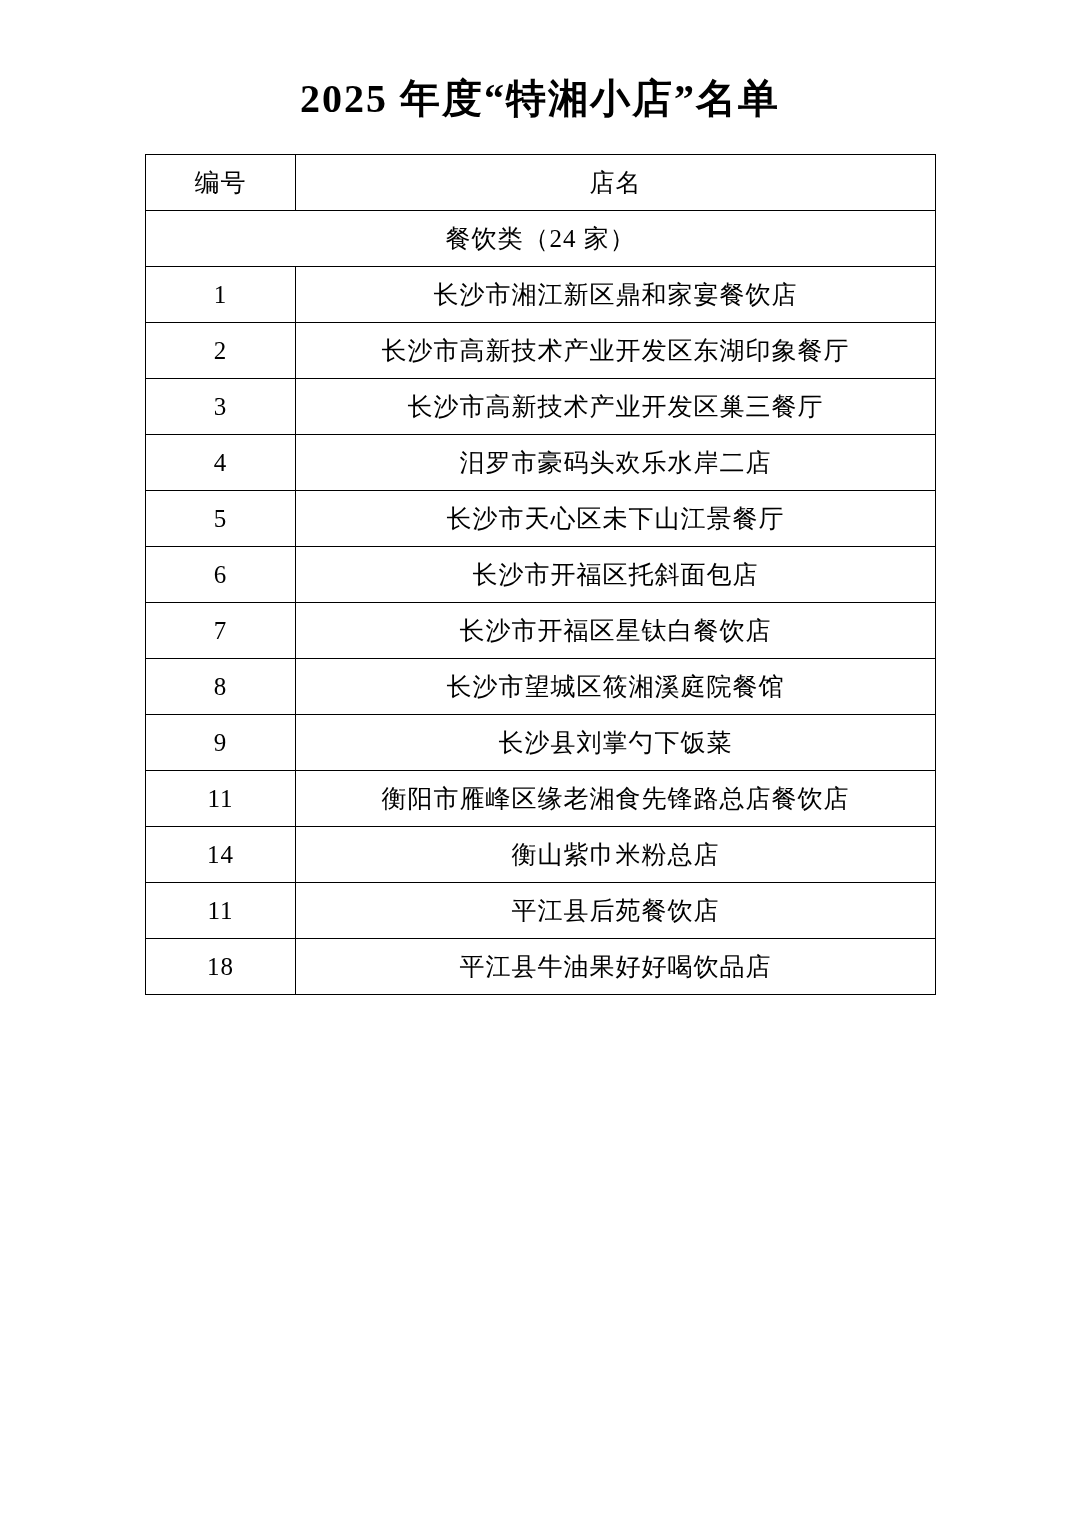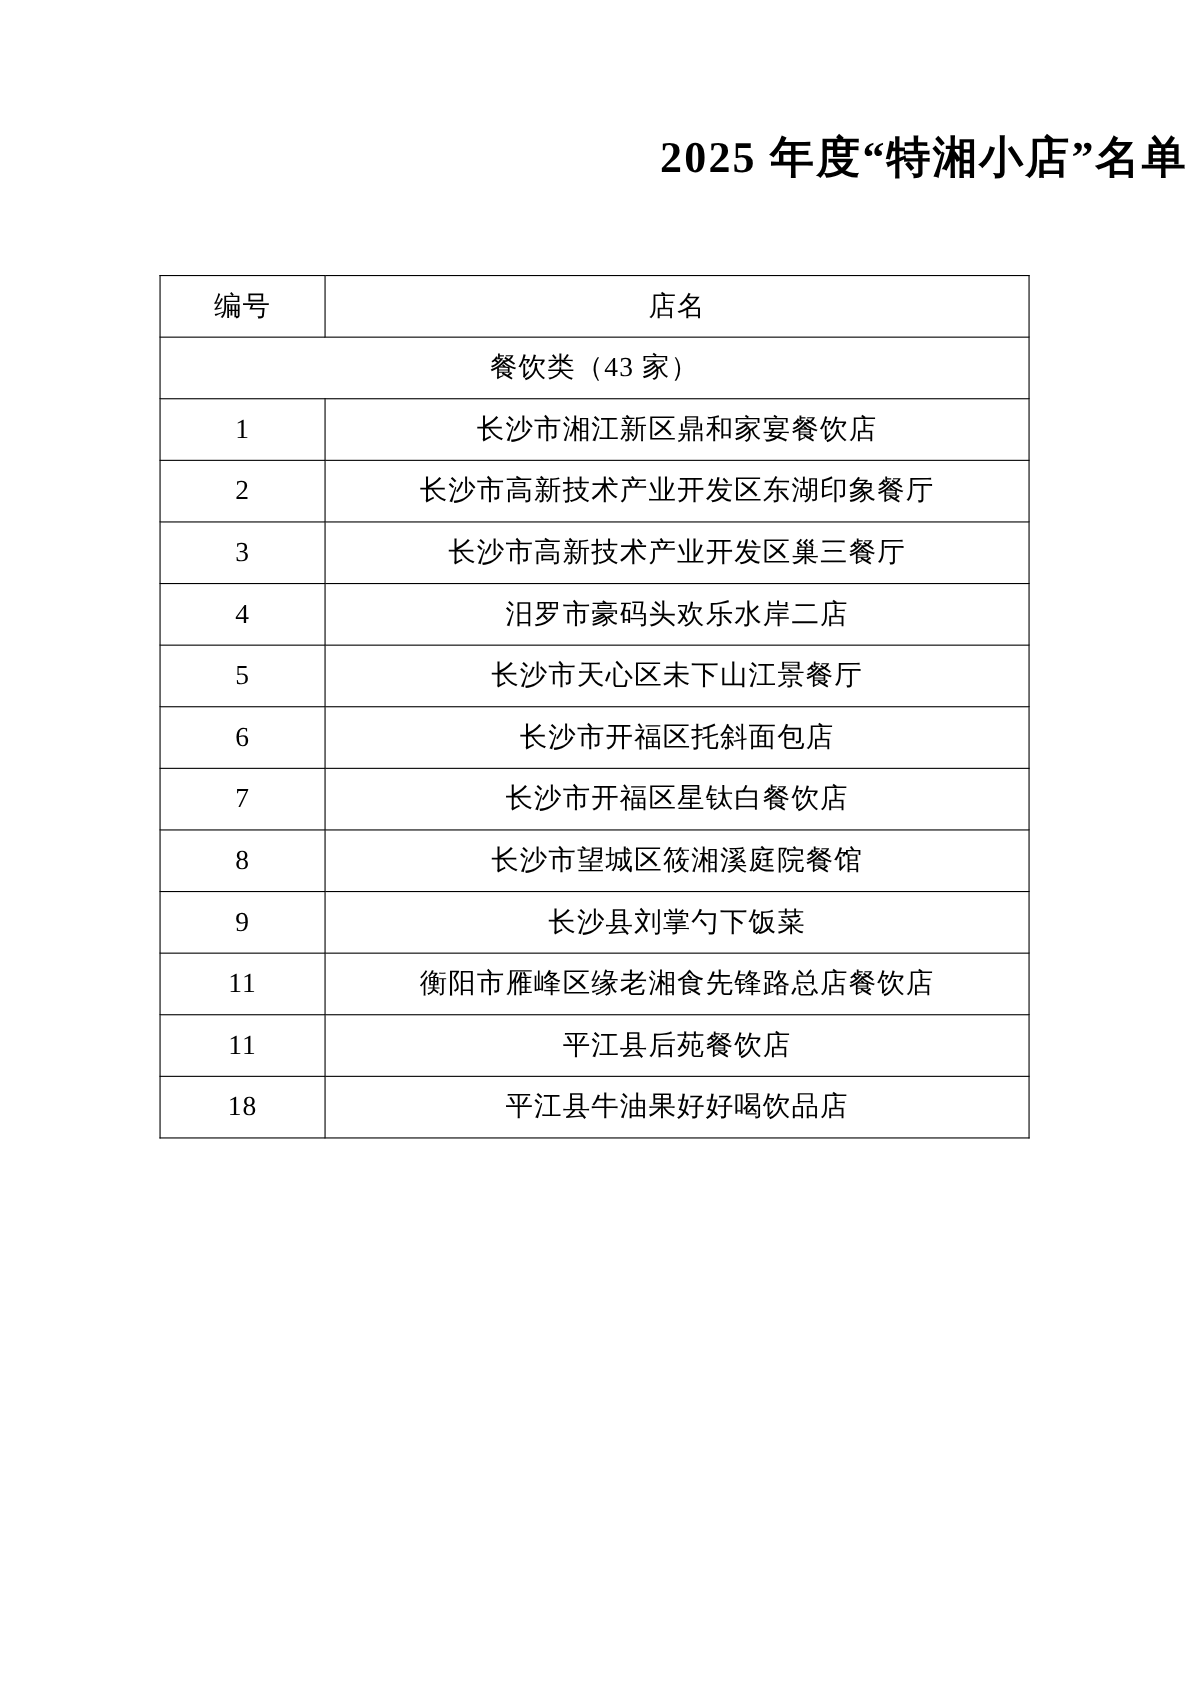--- a/index.html
+++ b/index.html
@@ -16,30 +16,30 @@
     overflow: hidden;
   }
   .page {
     width: 1080px;
     height: 1528px;
     box-sizing: border-box;
     padding: 0;
     position: relative;
   }
   .doc-title {
-    text-align: right;
+    text-align: center;
     font-size: 40px;
     font-weight: bold;
     letter-spacing: 2px;
-    margin-top: 115px;
+    margin-top: 71px;
     margin-bottom: 0;
     font-family: "Liberation Serif", "DejaVu Serif", serif;
   }
   .table-wrap {
-    margin: 80px auto 0 auto;
+    margin: 28px auto 0 auto;
     width: 790px;
   }
   table.list-table {
     border-collapse: collapse;
     width: 100%;
     table-layout: fixed;
   }
   table.list-table td, table.list-table th {
     border: 1px solid #000000;
     text-align: center;
@@ -78,21 +78,21 @@
         <col class="col-name">
       </colgroup>
       <thead>
         <tr>
           <th>编号</th>
           <th>店名</th>
         </tr>
       </thead>
       <tbody>
         <tr>
-          <td class="section-cell" colspan="2">餐饮类（43 家）</td>
+          <td class="section-cell" colspan="2">餐饮类（24 家）</td>
         </tr>
         <tr>
           <td class="num-cell">1</td>
           <td class="name-cell">长沙市湘江新区鼎和家宴餐饮店</td>
         </tr>
         <tr>
           <td class="num-cell">2</td>
           <td class="name-cell">长沙市高新技术产业开发区东湖印象餐厅</td>
         </tr>
         <tr>
@@ -121,20 +121,24 @@
         </tr>
         <tr>
           <td class="num-cell">9</td>
           <td class="name-cell">长沙县刘掌勺下饭菜</td>
         </tr>
         <tr>
           <td class="num-cell">11</td>
           <td class="name-cell">衡阳市雁峰区缘老湘食先锋路总店餐饮店</td>
         </tr>
         <tr>
+          <td class="num-cell">14</td>
+          <td class="name-cell">衡山紫巾米粉总店</td>
+        </tr>
+        <tr>
           <td class="num-cell">11</td>
           <td class="name-cell">平江县后苑餐饮店</td>
         </tr>
         <tr>
           <td class="num-cell">18</td>
           <td class="name-cell">平江县牛油果好好喝饮品店</td>
         </tr>
       </tbody>
     </table>
   </div>

